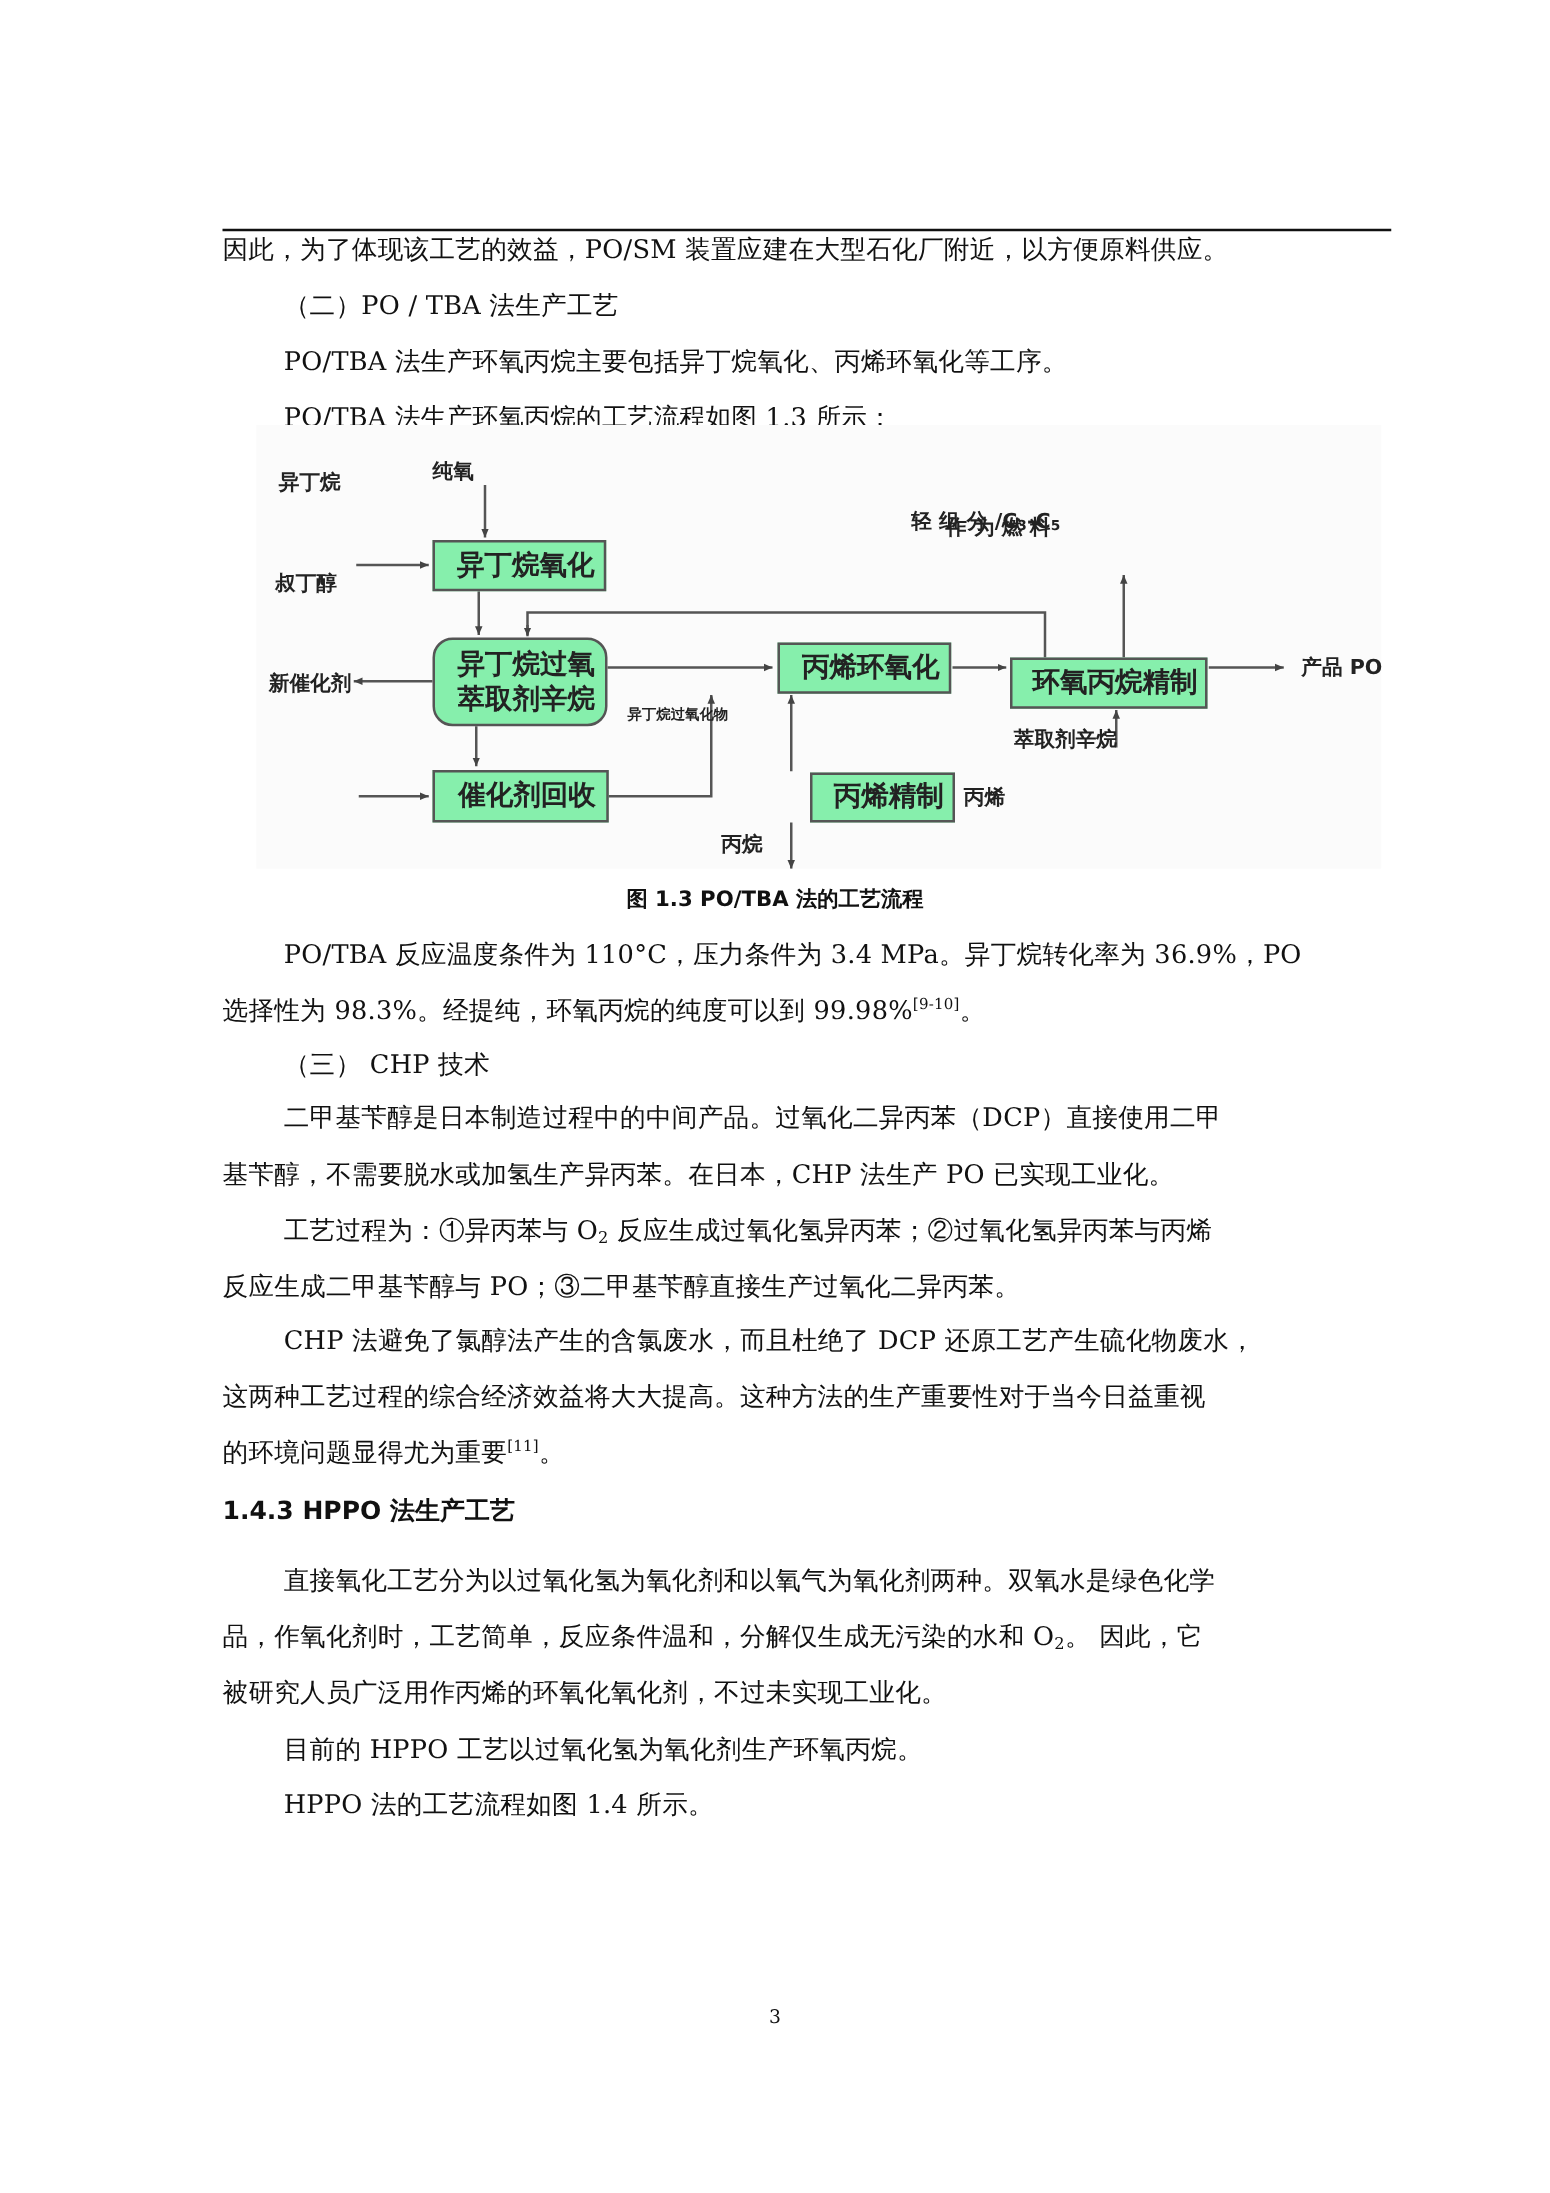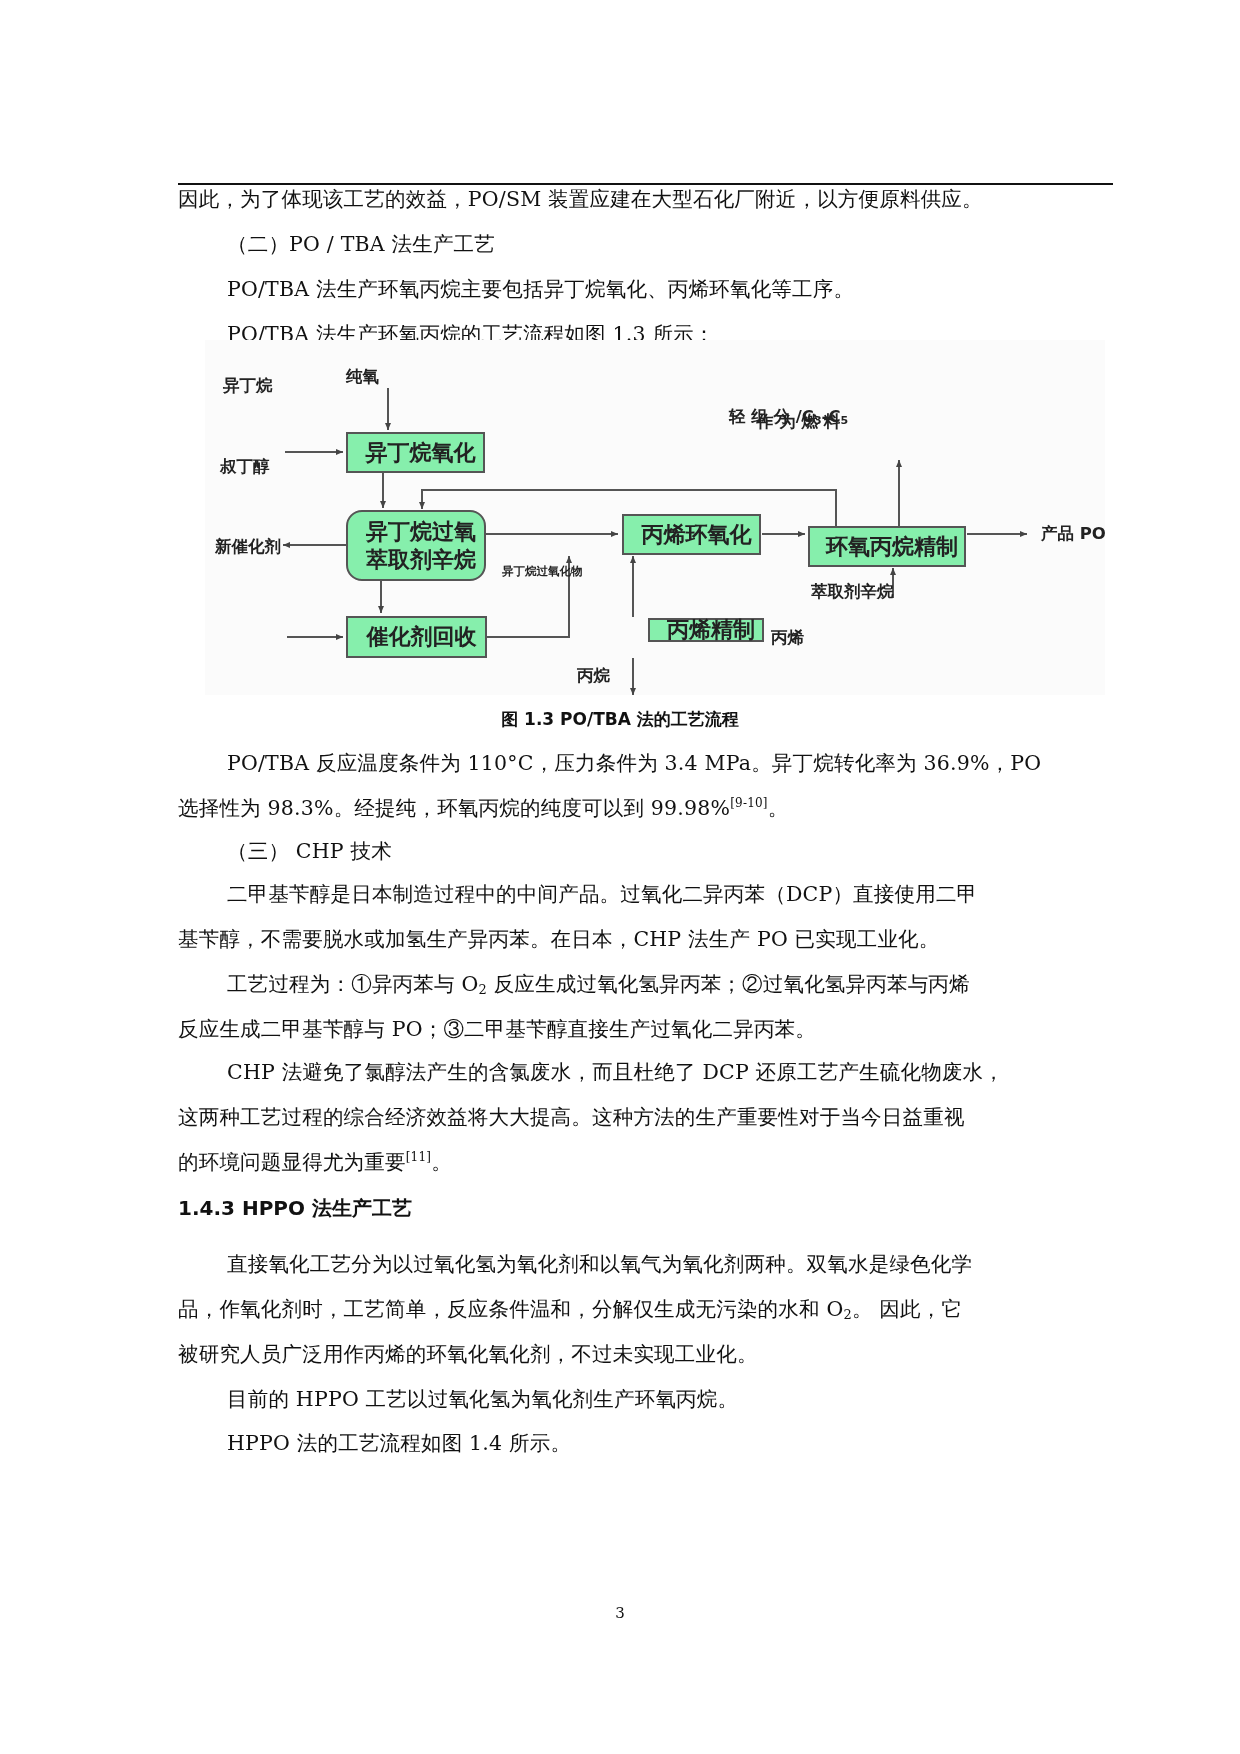--- a/index.html
+++ b/index.html
@@ -119,21 +119,21 @@
   <div class="box" style="left:603px; top:186px; width:158px; height:41px;">环氧丙烷精制</div>
 
   <div class="lbl" style="left:524px; top:40px;margin-top:22px;">
     <span>轻 组 分 /C</span><sub>3</sub><span>-C</span><sub>5</sub>
   </div>
   <div class="lbl" style="left:552px; top:67px;">作 为 燃 料</div>
 
   <div class="lbl" style="left:836px; top:179px;">产品 PO</div>
   <div class="lbl" style="left:606px; top:237px;">萃取剂辛烷</div>
 
-  <div class="box" style="left:443px; top:278px; width:116px; height:24px;">丙烯精制</div>
+  <div class="box" style="left:443px; top:278px; width:116px; height:40px;">丙烯精制</div>
   <div class="lbl" style="left:566px; top:283px;">丙烯</div>
   <div class="lbl" style="left:372px; top:321px;">丙烷</div>
 </div>
 
 <div class="caption">图 1.3 PO/TBA 法的工艺流程</div>
 
 <div class="p indent" style="top:742px">PO/TBA 反应温度条件为 110°C，压力条件为 3.4 MPa。异丁烷转化率为 36.9%，PO</div>
 <div class="p" style="top:787px">
   <span>选择性为 98.3%。经提纯，环氧丙烷的纯度可以到 99.98%</span><sup>[9-10]</sup><span>。</span>
 </div>

